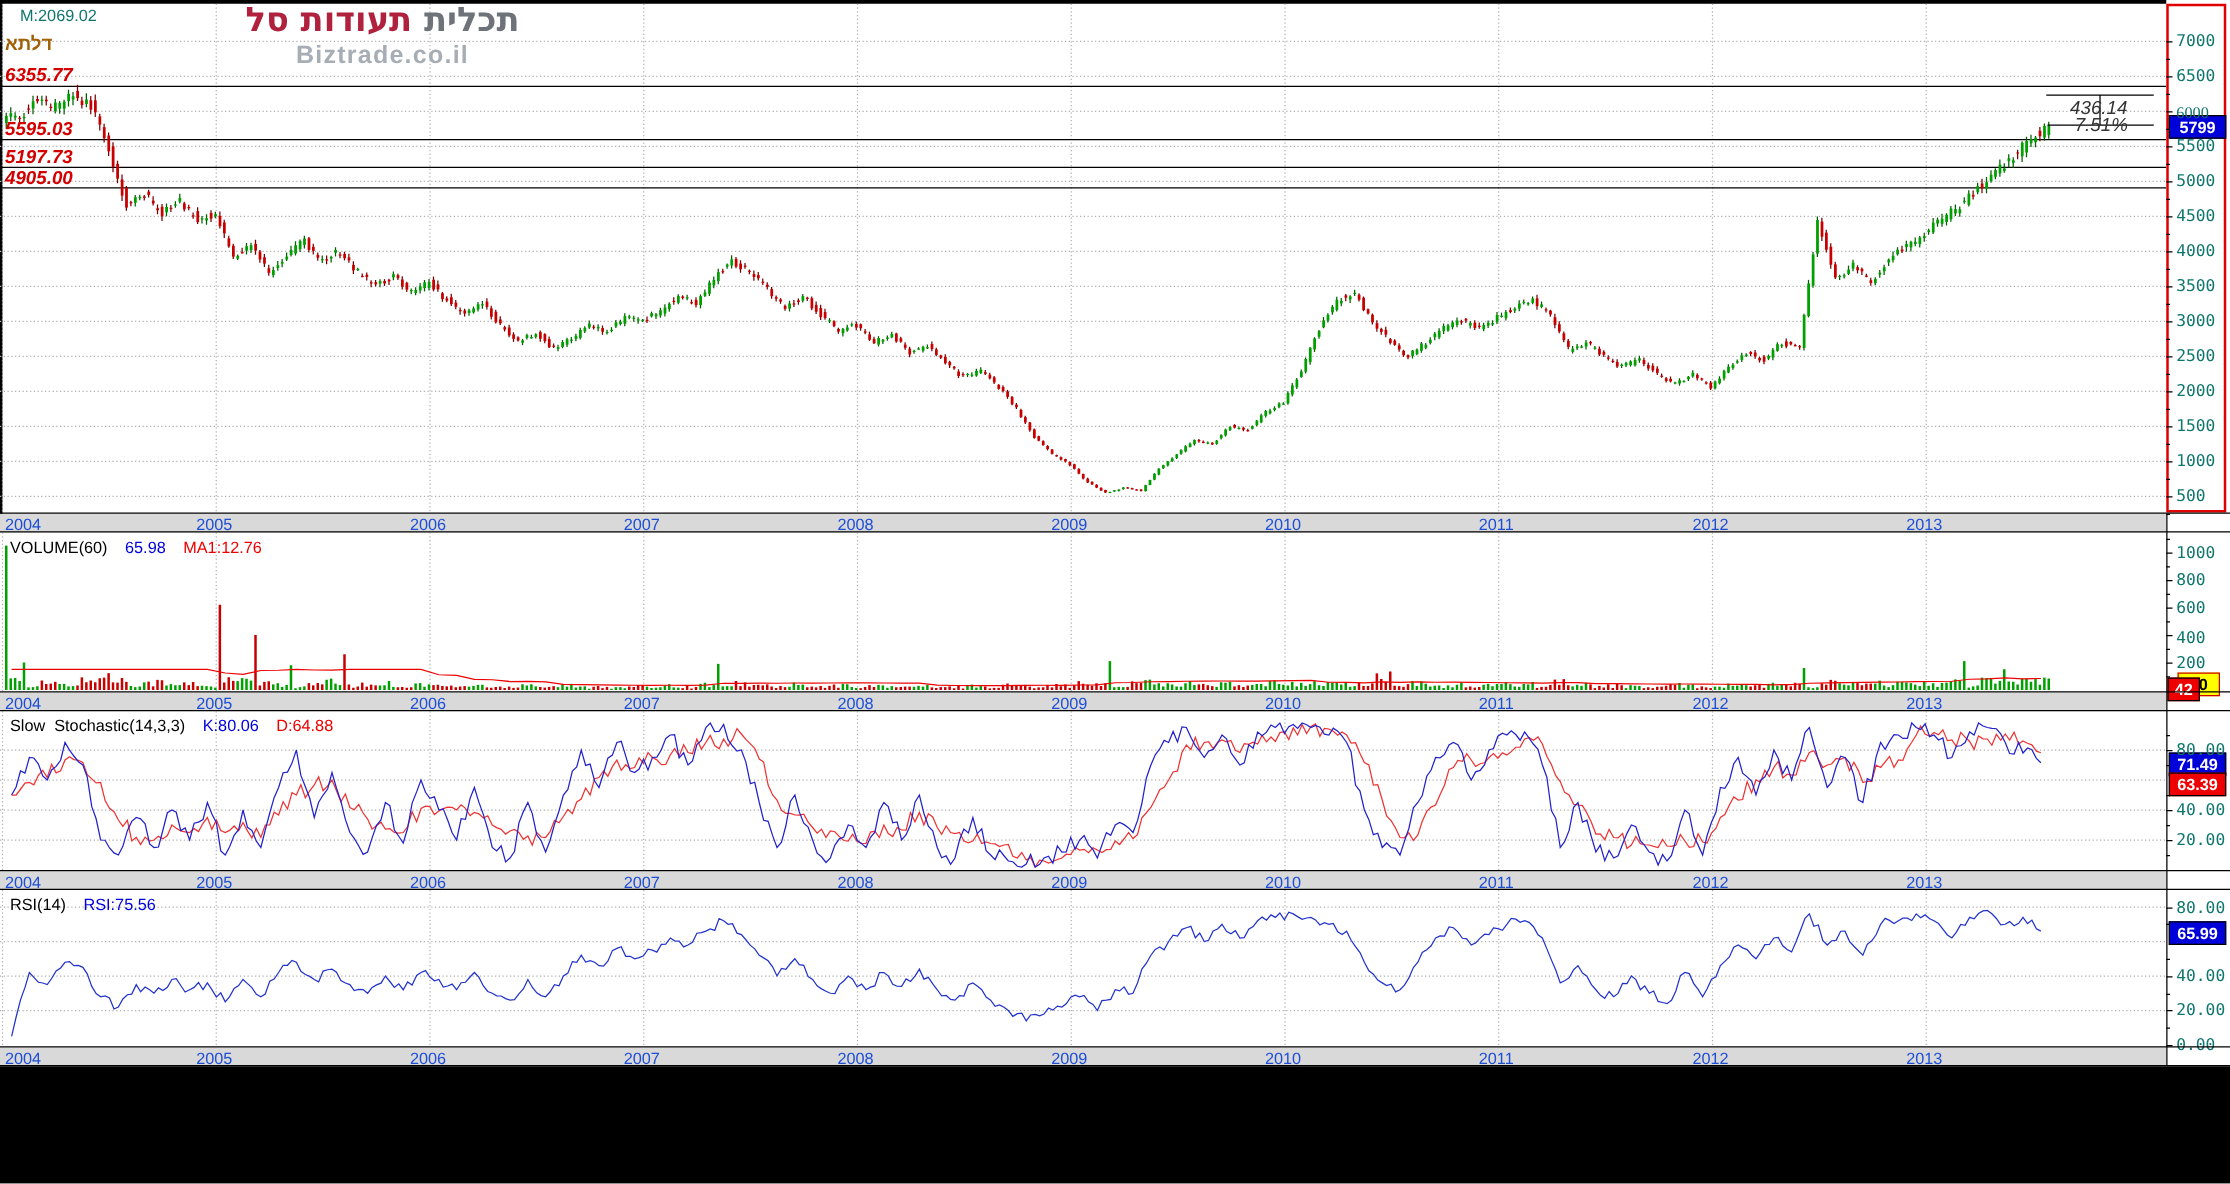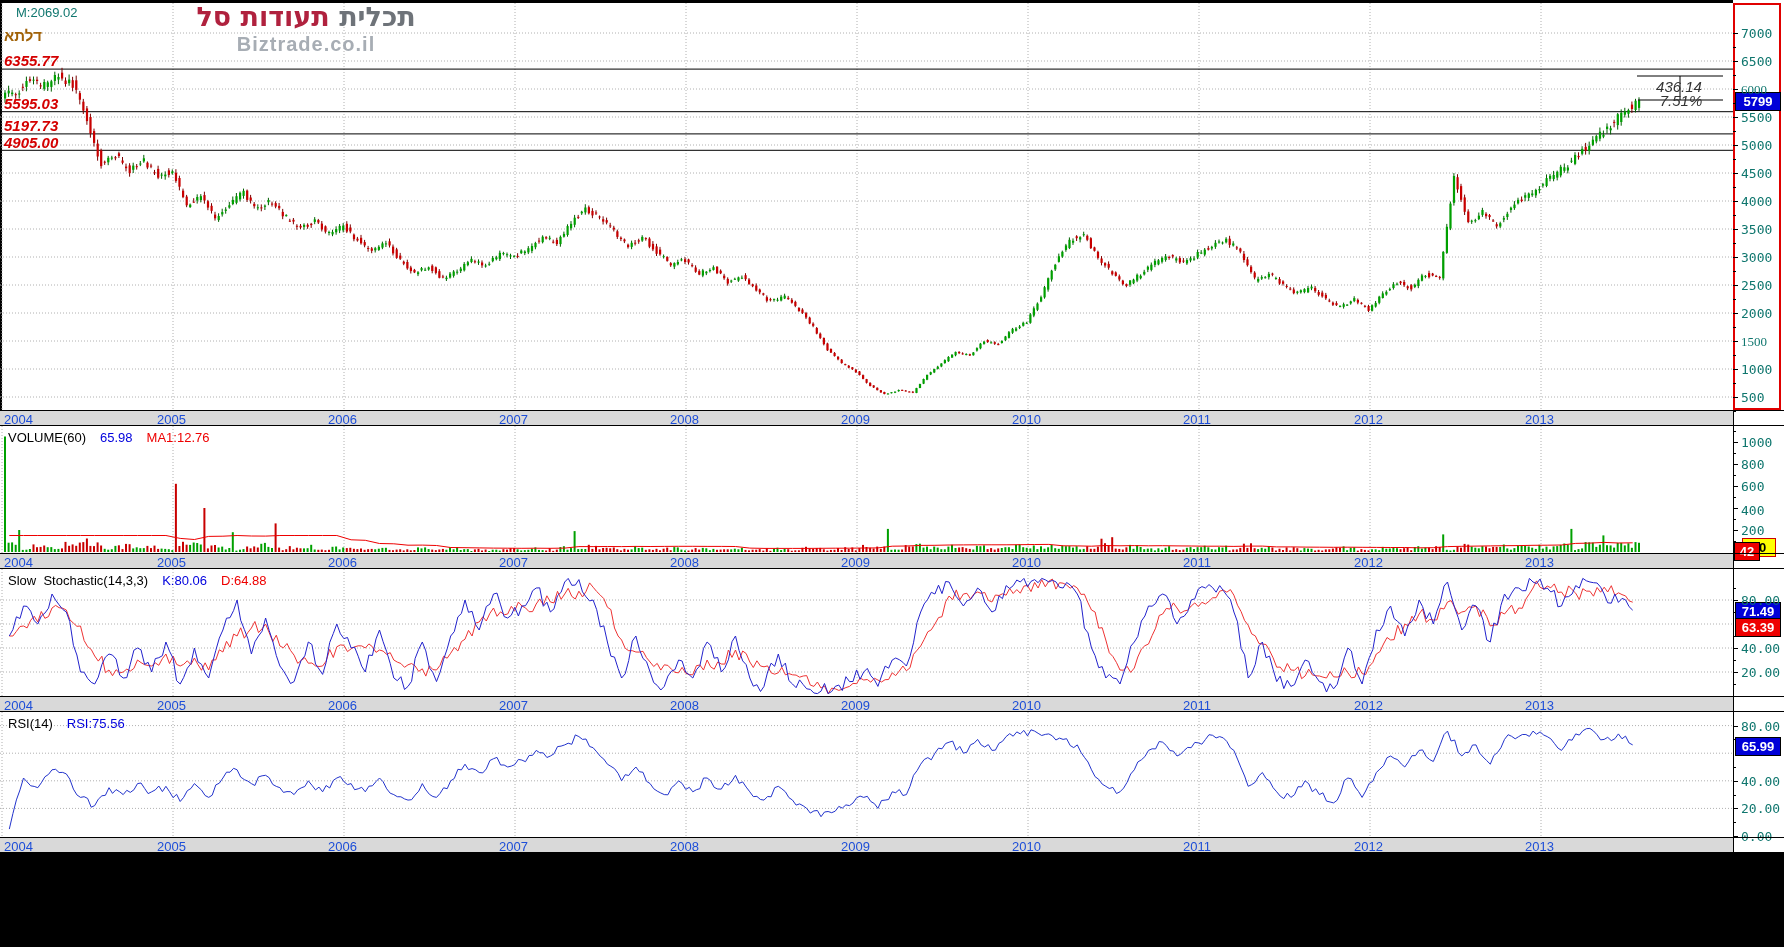--- a/index.html
+++ b/index.html
@@ -1585,21 +1585,21 @@
     <div class="badge b-yellow" style="top:538px;left:9px;width:32px;">10</div>
     <div class="badge b-red" style="top:542px;left:1px;width:24px;">42</div>
     <div class="badge b-blue" style="top:602px;left:2px;width:44px;text-align:center;">71.49</div>
     <div class="badge b-red" style="top:618px;left:2px;width:44px;">63.39</div>
     <div class="badge b-blue" style="top:737px;left:2px;width:44px;">65.99</div>
   <div class="tickmark" style="top: 397px; width: 5px;"></div>
       <div class="ticklabel" style="top: 390px;">500</div>
       <div class="tickmark" style="top: 369px; width: 5px;"></div>
       <div class="ticklabel" style="top: 362px;">1000</div>
       <div class="tickmark" style="top: 341px; width: 5px;"></div>
-      <div class="ticklabel" style="top: 334px; font-family: Liberation Serif, serif;">1500</div>
+      <div class="ticklabel" style="top: 334px;">1500</div>
       <div class="tickmark" style="top: 313px; width: 5px;"></div>
       <div class="ticklabel" style="top: 306px;">2000</div>
       <div class="tickmark" style="top: 285px; width: 5px;"></div>
       <div class="ticklabel" style="top: 278px;">2500</div>
       <div class="tickmark" style="top: 257px; width: 5px;"></div>
       <div class="ticklabel" style="top: 250px;">3000</div>
       <div class="tickmark" style="top: 229px; width: 5px;"></div>
       <div class="ticklabel" style="top: 222px;">3500</div>
       <div class="tickmark" style="top: 201px; width: 5px;"></div>
       <div class="ticklabel" style="top: 194px;">4000</div>

